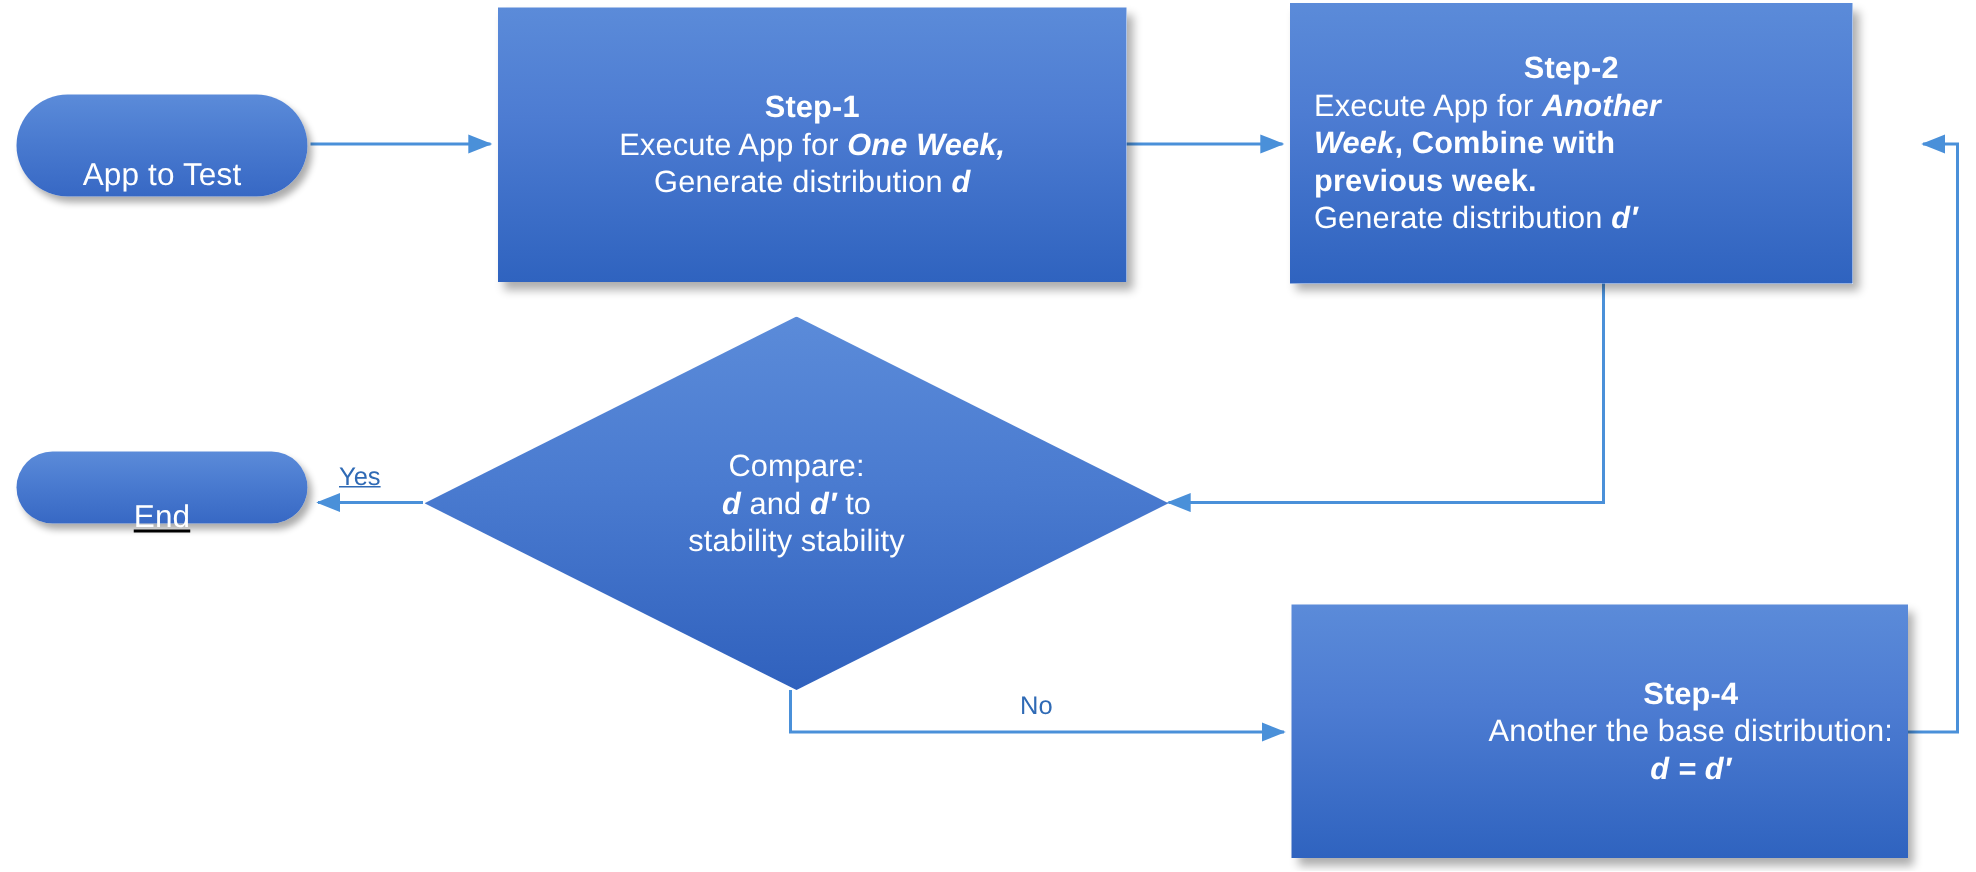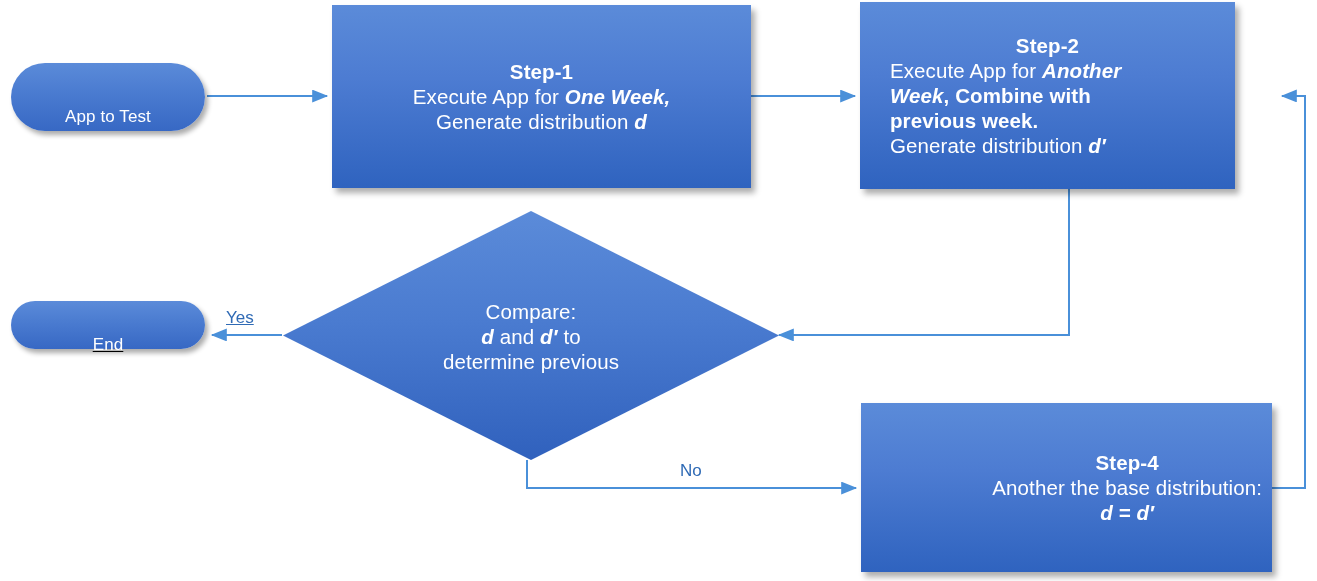--- a/index.html
+++ b/index.html
@@ -42,21 +42,21 @@
   
   .term {
     position: absolute;
     border-radius: 999px;
     background: linear-gradient(180deg, #5b8bd9 0%, #4a7bd0 45%, #3768c4 100%);
     box-shadow: 3px 4px 5px rgba(0,0,0,0.33);
     display: flex;
     align-items: center;
     justify-content: center;
   }
-  .term .node-text { font-size: 17px; margin-top: 40px; }
+  .term .node-text { font-size: 21px; margin-top: 40px; }
 
   
   .proc {
     position: absolute;
     background: linear-gradient(180deg, #5b8bd9 0%, #4d7cd2 40%, #2f63bf 100%);
     box-shadow: 4px 5px 6px rgba(0,0,0,0.32);
     display: flex;
     align-items: center;
     justify-content: center;
     padding: 0 10px;
@@ -138,36 +138,36 @@
     <div class="node-text">
       <span class="ttl">Step-1</span>
       <span>Execute App for </span><span class="bi">One Week,</span><br>
       <span>Generate distribution </span><span class="sym">d</span>
     </div>
   </div>
 
   <div class="proc" style="left:860px; top:2px; width:375px; height:187px;">
     <div class="node-text" style="width:100%;">
       <span class="ttl">Step-2</span>
-      <div style="text-align:left; padding-left:6px;margin-left:14px;">
+      <div style="text-align:left; padding-left:6px;">
         <span>Execute App for </span><span class="bi">Another</span><br>
         <span class="bi">Week</span><span class="b">, Combine with</span><br>
         <span class="b">previous week.</span><br>
         <span>Generate distribution </span><span class="sym">d′</span>
       </div>
     </div>
   </div>
 
   <div class="dec-wrap" style="left:283px; top:211px; width:496px; height:249px;">
     <div class="dec-shape"></div>
     <div class="dec-label">
       <div class="node-text">
         <span>Compare:</span><br>
         <span class="sym">d</span><span> and </span><span class="sym">d′</span><span>  to</span><br>
-        <span>determine previous</span>
+        <span>stability stability</span>
       </div>
     </div>
   </div>
 
   <div class="proc" style="left:861px; top:403px; width:411px; height:169px;justify-content:flex-end;">
     <div class="node-text">
       <span class="ttl">Step-4</span>
       <span>Another the base distribution:</span><br>
       <span class="sym">d = d′</span>
     </div>

